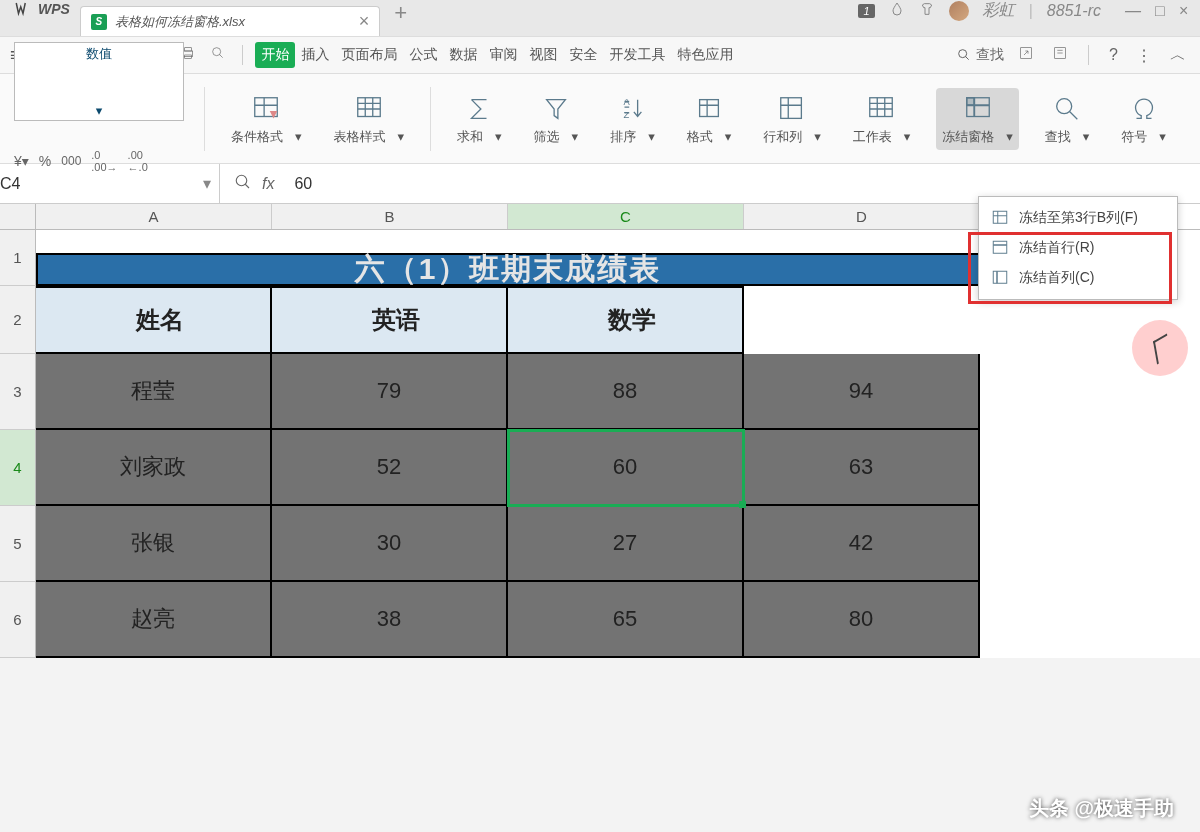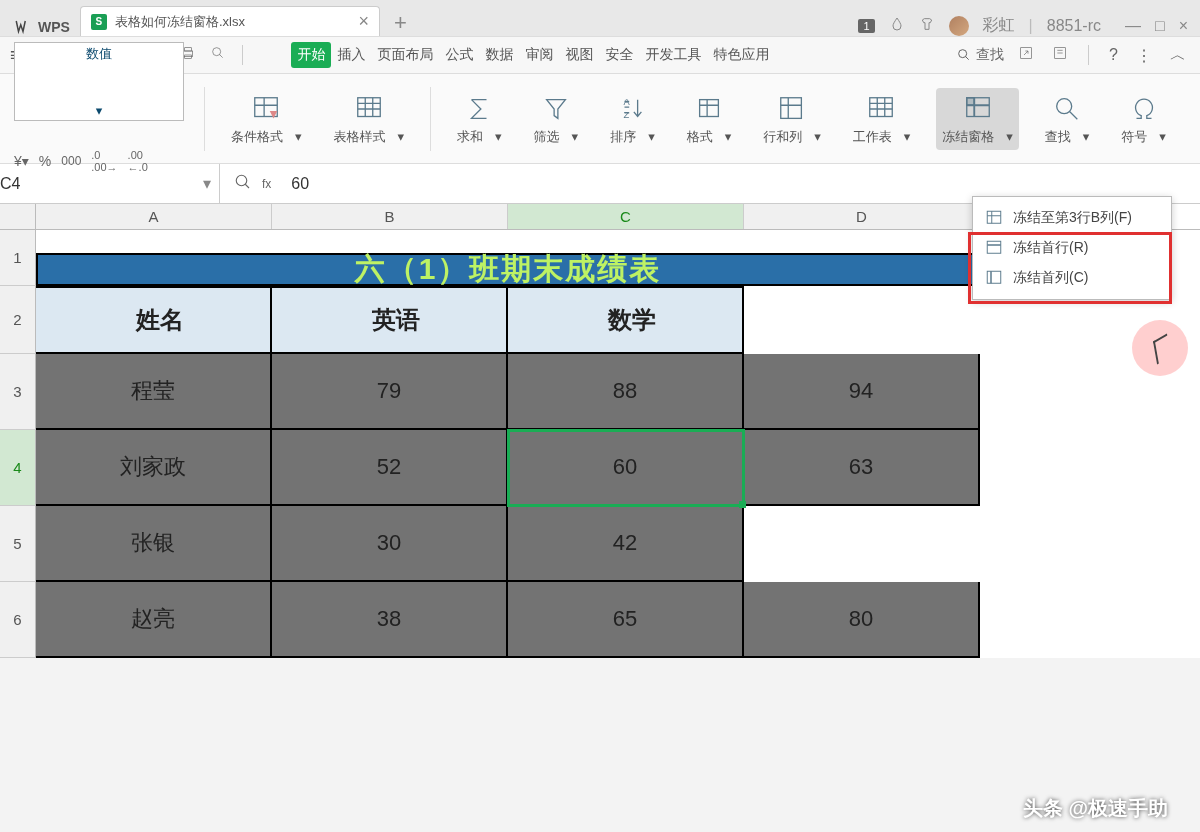--- a/index.html
+++ b/index.html
@@ -1,32 +1,32 @@
 <!DOCTYPE html>
 <html><head>
 <meta charset="utf-8">
 <style>
 * { box-sizing: border-box; margin: 0; padding: 0; font-family: "Microsoft YaHei", Arial, sans-serif; }
 body { background: #f3f3f3; width: 1200px; height: 832px; overflow: hidden; position: relative; user-select: none; color:#444;}
-.titlebar { height: 36px; display: flex; align-items: flex-end; background: #e8e8e8; }
+.titlebar { height: 36px; display: flex; align-items: flex-start; background: #e8e8e8; font-style: italic; }
 .wps-logo { display:flex; align-items:center; padding:0 10px 0 14px; font-size:14px; font-weight:bold; color:#555; gap:6px;}
 .wps-logo svg { width:18px; height:18px; }
 .tab { height: 30px; margin-top:6px; background:#fff; border:1px solid #ccc; border-bottom:none; border-radius:4px 4px 0 0; display:flex; align-items:center; padding:0 10px; gap:8px; font-size:13px; color:#555; min-width:300px;}
 .tab .doc-icon{ width:16px;height:16px;background:#1a9f55;border-radius:2px;display:flex;align-items:center;justify-content:center;color:#fff;font-size:10px;font-weight:bold;}
 .tab .close{ margin-left:auto; font-size:18px;color:#888;}
 .newtab{ font-size:22px;color:#888; padding:0 14px;}
 .titlebar-right{ margin-left:auto; display:flex; align-items:center; gap:14px; padding-right:12px; color:#888;}
 .badge{ background:#666;color:#fff;font-size:11px;padding:1px 5px;border-radius:2px;}
 .avatar{ width:20px;height:20px;border-radius:50%;background:linear-gradient(135deg,#b08060,#d4a880);}
 .wincontrols{ display:flex; gap:14px; font-size:16px; color:#888; padding-left:10px;}
 .menubar{ height:38px;background:#f7f7f7;border-top:1px solid #ddd;border-bottom:1px solid #ddd;display:flex;align-items:center;padding:0 10px;font-size:14px;color:#555;gap:6px;}
 .menubar .ham{font-size:18px;}
 .menubar .sep{width:1px;height:20px;background:#ccc;margin:0 6px;}
 .menubar .iconbtn{font-size:16px;color:#666;padding:2px 4px;}
-.menubar .tabs{display:flex;gap:0;margin-left:36px;}
+.menubar .tabs{display:flex;gap:0;}
 .menubar .tabs span{padding:4px 6px;}
 .menubar .tabs .active{background:#1aad55;color:#fff;border-radius:3px;}
 .menubar .right{margin-left:auto;display:flex;align-items:center;gap:10px;}
 .menubar .right .findbox{display:flex;align-items:center;gap:4px;color:#666;}
 .ribbon{height:90px;background:#fafafa;border-bottom:1px solid #ddd;display:flex;align-items:center;padding:6px 14px;gap:20px;}
 .ribbon .numfmt{display:flex;flex-direction:column;gap:6px;}
 .ribbon .numfmt .combo{border:1px solid #bbb;background:#fff;padding:2px 7px;font-size:13px;color:#0c4a6e;display:flex;align-items:center;gap:40px;width:170px;flex-direction:column;}
 .ribbon .numfmt .row2{display:flex;gap:10px;color:#666;font-size:14px;align-items:center;}
 .big-icon{width:34px;height:34px;display:flex;align-items:center;justify-content:center;}
 .big-icon svg{width:30px;height:30px;stroke:#5b7a8c;fill:none;stroke-width:1.4;}
@@ -44,34 +44,34 @@
 .colheads{display:flex;height:26px;border-bottom:1px solid #bbb;}
 .rowhead-corner{width:36px;border-right:1px solid #bbb;background:#f0f0f0;}
 .colhead{flex:0 0 236px;text-align:center;font-size:15px;color:#555;background:#f0f0f0;border-right:1px solid #ccc;display:flex;align-items:center;justify-content:center;}
 .colhead.sel{background:#d2e8d2;color:#1a8a1a;}
 .gridrow{display:flex;}
 .rowhead{width:36px;background:#f0f0f0;border-right:1px solid #bbb;border-bottom:1px solid #ccc;display:flex;align-items:center;justify-content:center;font-size:15px;color:#555;}
 .rowhead.sel{background:#d2e8d2;color:#1a8a1a;}
 .cell{flex:0 0 236px;border-right:2px solid #000;border-bottom:2px solid #000;display:flex;align-items:center;justify-content:center;font-size:22px;color:#222;background:#737373;}
 .row1 .cell{border-right:none;}
 .row1{height:56px;}
-.row1 .merged{flex:0 0 944px;background:#2a6fa8;color:#bef264;font-size:30px;font-weight:bold;border:2px solid #000;letter-spacing:2px;margin-top:23px;}
+.row1 .merged{flex:0 0 944px;background:#2a6fa8;color:#e5e5e5;font-size:30px;font-weight:bold;border:2px solid #000;letter-spacing:2px;margin-top:23px;}
 .row2{height:68px;}
 .row2 .cell{background:#dce8f2;font-weight:bold;font-size:24px;border-top:2px solid #000;padding-left:14px;}
 .rdata{height:76px;}
 .row2 .cell:first-of-type,.rdata .cell:first-of-type{border-left:2px solid #000;}
 .active-cell{outline:3px solid #1aad55;outline-offset:-2px;position:relative;}
 .active-cell::after{content:"";position:absolute;right:-4px;bottom:-4px;width:7px;height:7px;background:#1aad55;}
-.dropdown{position:absolute;right:28px;top:196px;background:#fff;border:1px solid #bbb;box-shadow:0 2px 8px rgba(0,0,0,.2);width:200px;padding:6px 0;font-size:14px;}
+.dropdown{position:absolute;right:22px;top:196px;background:#fff;border:1px solid #bbb;box-shadow:0 2px 8px rgba(0,0,0,.2);width:200px;padding:6px 0;font-size:14px;}
 .dropdown .item{display:flex;align-items:center;gap:10px;padding:6px 12px;color:#444;}
 .dropdown .item svg{width:18px;height:18px;stroke:#5b7a8c;fill:none;stroke-width:1.3;}
 .redbox{position:absolute;border:3px solid #e03030;right:28px;top:232px;width:204px;height:72px;pointer-events:none;}
 .cursor-spot{position:absolute;right:12px;top:320px;width:56px;height:56px;border-radius:50%;background:rgba(255,160,160,.5);}
 .cursor-spot::after{content:"";position:absolute;left:22px;top:18px;width:14px;height:20px;border-left:2px solid #444;border-top:2px solid #444;transform:rotate(-30deg) skewX(-20deg);}
-.watermark{position:absolute;right:32px;bottom:10px;color:#fff;font-size:20px;text-shadow:0 0 4px rgba(0,0,0,.7);font-weight:bold;}
+.watermark{position:absolute;right:26px;bottom:10px;color:#fff;font-size:20px;text-shadow:0 0 4px rgba(0,0,0,.7);font-weight:bold;}
 svg{overflow:visible;}
 </style>
 </head>
 <body>
 
 <div class="titlebar">
   <div class="wps-logo">
     <svg viewBox="0 0 24 24">
         <path d="M3 4l3 14 3-9 3 9 3-14" stroke="#444" fill="none" stroke-width="2"></path>
       </svg>
@@ -315,21 +315,21 @@
 <div class="formula-row">
   <div class="namebox">
     <span>C4</span>
     <span class="dd">▾</span>
   </div>
   <div class="fx-area">
     <span class="zoom"><svg width="18" height="18" viewBox="0 0 24 24">
           <circle cx="10" cy="10" r="7" stroke="#666" fill="none" stroke-width="1.5"></circle>
           <path d="M15 15l5 5" stroke="#666" stroke-width="1.5"></path>
         </svg></span>
-    <span class="fx" style="font-size:12px;">fx</span>
+    <span class="fx" style="font-style:italic;font-size:16px;">fx</span>
     <span class="val">60</span>
   </div>
 </div>
 
 <div class="sheet">
   <div class="colheads">
     <div class="rowhead-corner"></div>
     <div class="colhead">A</div>
     <div class="colhead">B</div>
     <div class="colhead sel">C</div>
@@ -357,20 +357,21 @@
     <div class="rowhead sel" style="height:76px">4</div>
     <div class="cell">刘家政</div>
     <div class="cell">52</div>
     <div class="cell active-cell">60</div>
     <div class="cell">63</div>
   </div>
   <div class="gridrow rdata">
     <div class="rowhead" style="height:76px">5</div>
     <div class="cell">张银</div>
     <div class="cell">30</div>
+    <div class="cell">27</div>
     <div class="cell">42</div>
   </div>
   <div class="gridrow rdata">
     <div class="rowhead" style="height:76px">6</div>
     <div class="cell">赵亮</div>
     <div class="cell">38</div>
     <div class="cell">65</div>
     <div class="cell">80</div>
   </div>
 </div>

